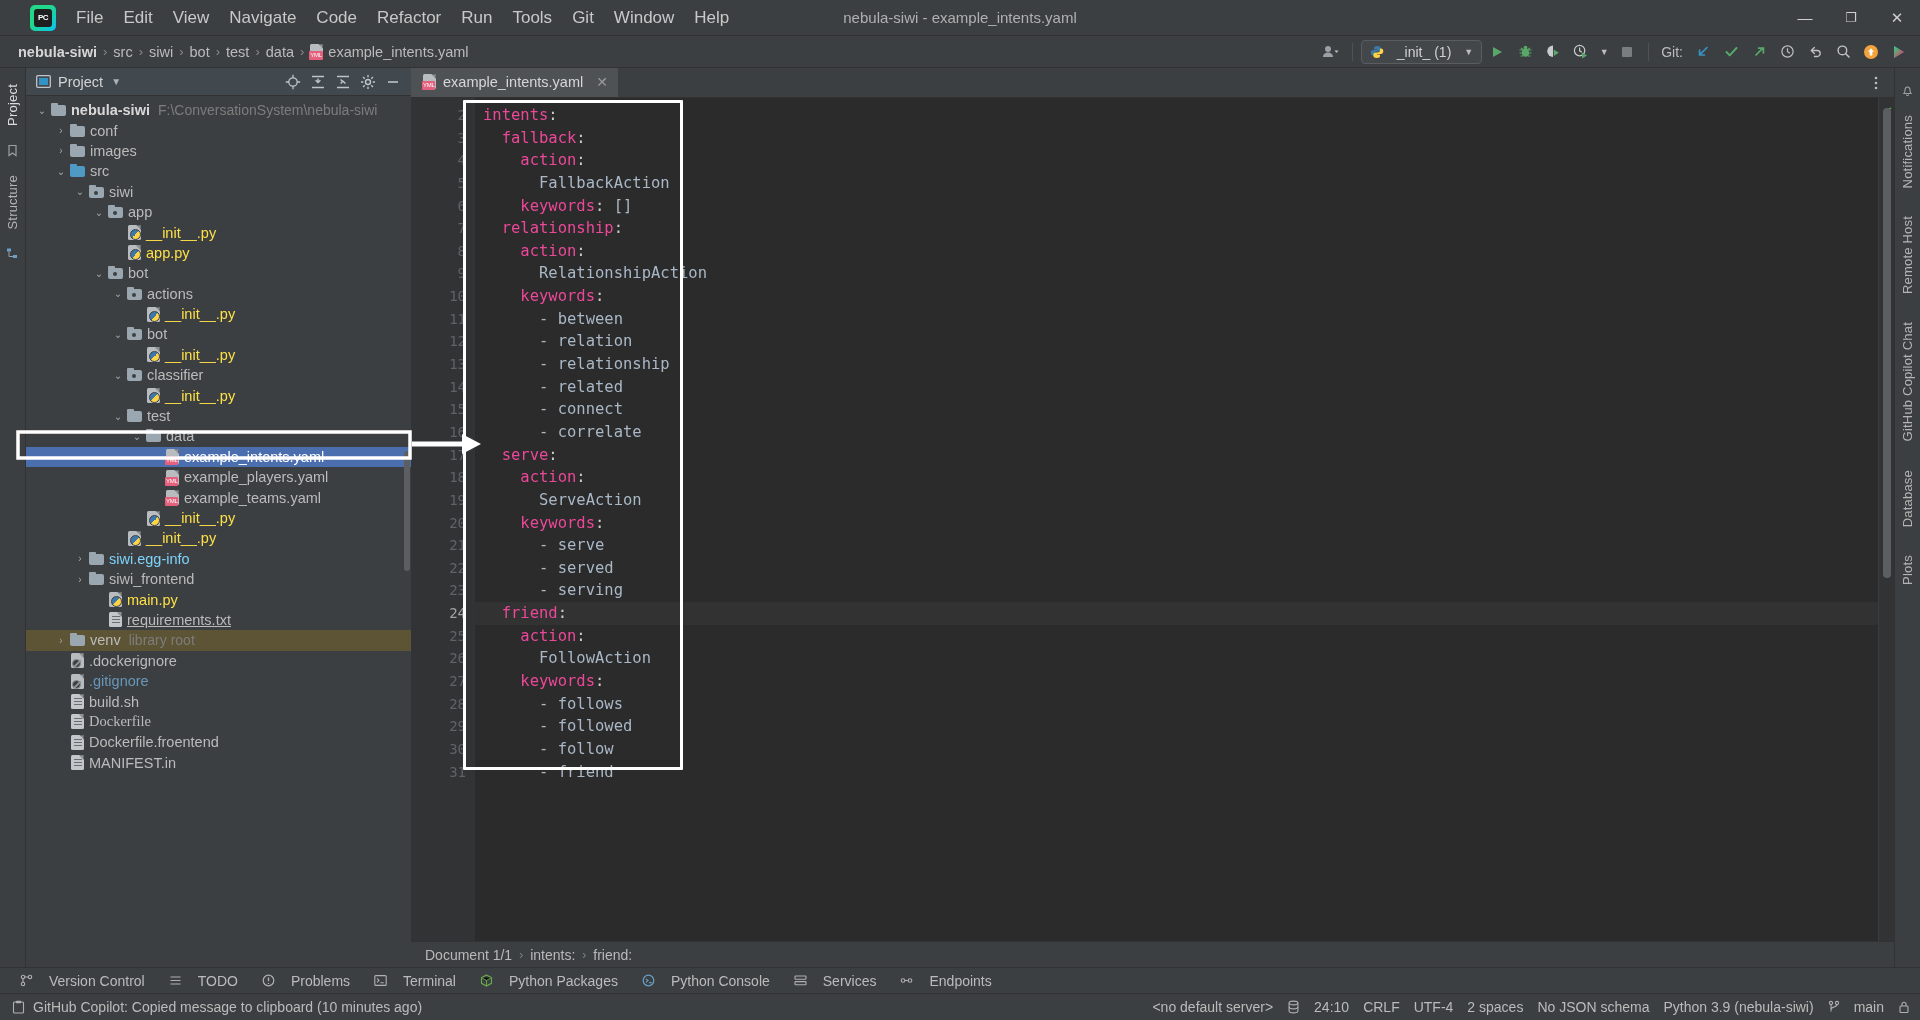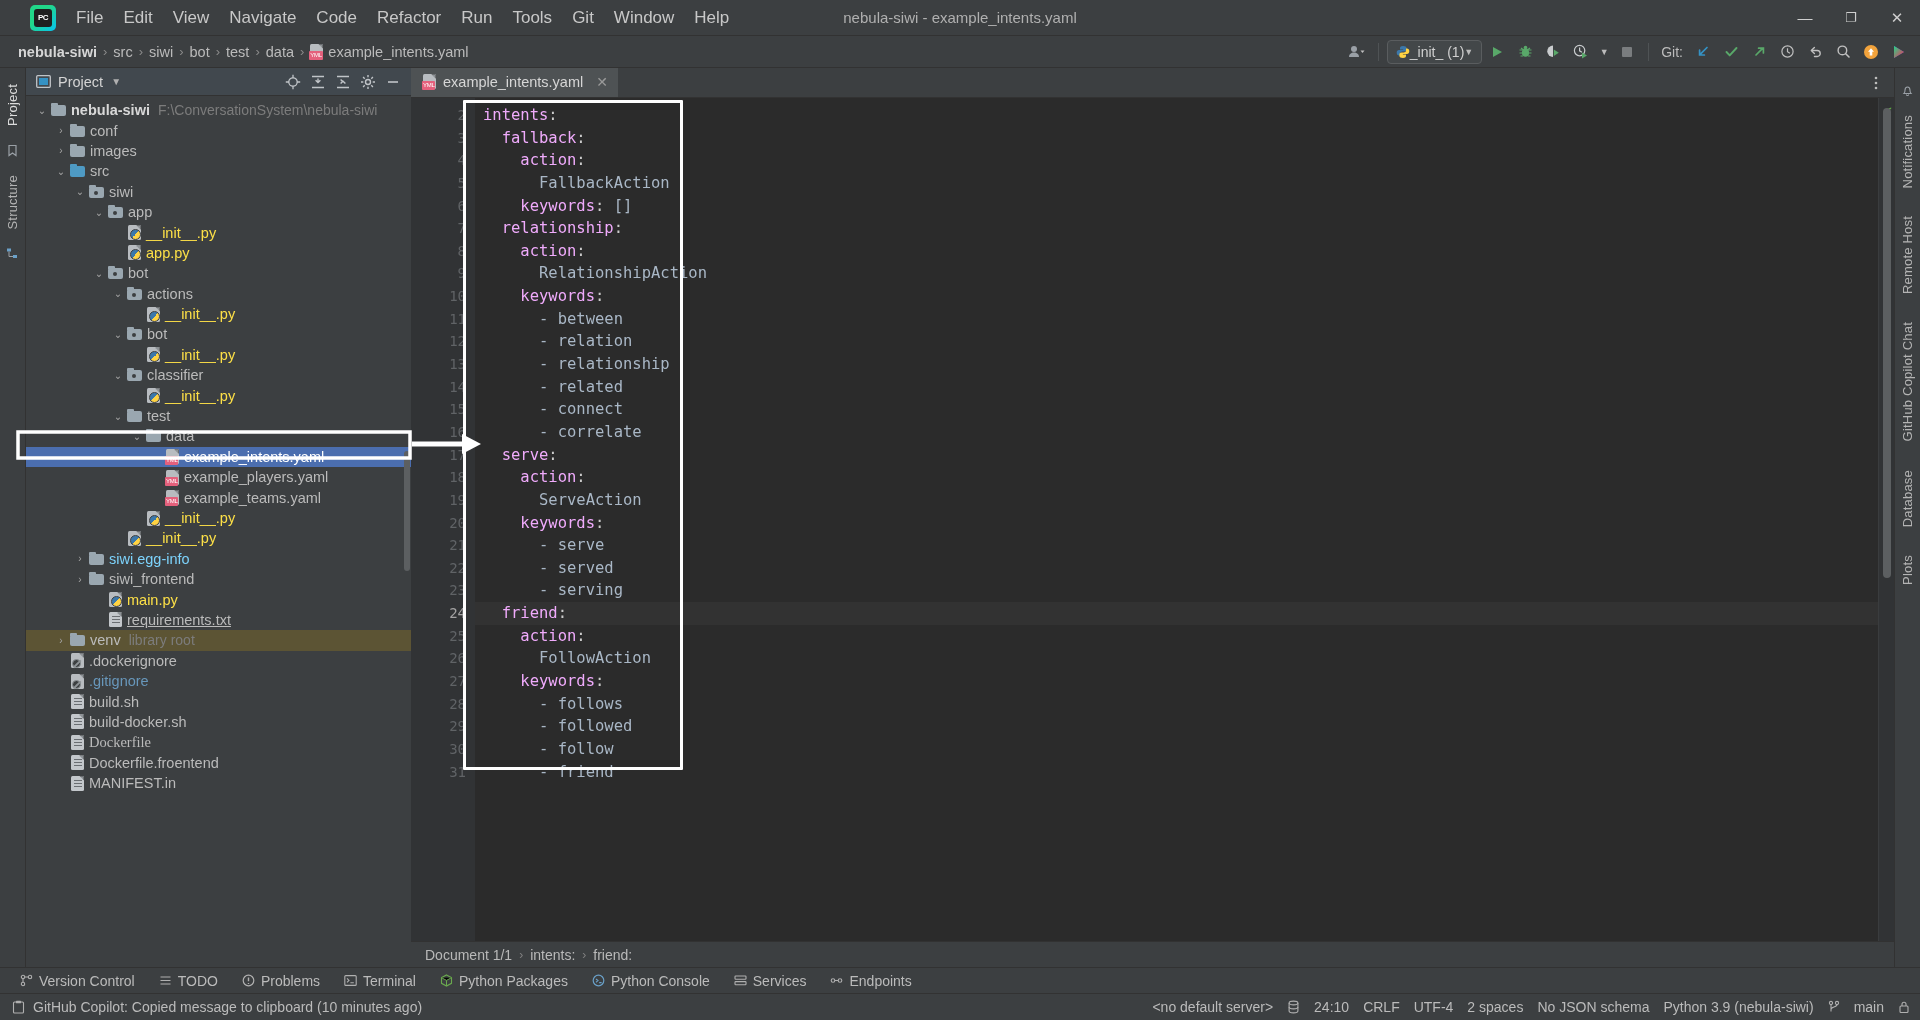--- a/index.html
+++ b/index.html
@@ -53,21 +53,21 @@
   .crumb-sep { color:#8a8a8a; font-size:13px; padding:0 2px; }
   .crumb.file { display:flex; align-items:center; gap:5px; }
 
   .tb-right { margin-left:auto; display:flex; align-items:center; gap:2px; }
   .tb-btn {
     width:26px; height:24px; display:flex; align-items:center; justify-content:center;
     border-radius:3px; color:#c0c0c0;
   }
   .tb-sep { width:1px; height:18px; background:#4f5355; margin:0 6px; }
   .run-config {
-    display:flex; align-items:center; gap:0; height:24px; padding:0 8px;
+    display:flex; align-items:center; gap:13px; height:24px; padding:0 8px;
     border:1px solid #5a5d5f; border-radius:4px; background:#434749; font-size:14px; color:#d0d0d0;
   }
   .git-label { font-size:14px; color:#bbbbbb; margin:0 5px 0 4px; }
 
   
   .body { flex:1 1 auto; display:flex; min-height:0; }
 
   
   .strip-left {
     width:26px; background:#3c3f41; border-right:1px solid #323232;
@@ -184,21 +184,21 @@
     border:1px solid #6b6e70; color:#888; font-size:9px; line-height:9px; text-align:center;
     border-radius:1px; background:#313335;
   }
   .code-wrap { flex:1 1 auto; position:relative; overflow:hidden; background:#2b2b2b; }
   .code {
     font-family:"DejaVu Sans Mono", monospace; font-size:15.5px; padding-top:6px;
     white-space:pre; color:#a9b7c6;
   }
   .code .line { height:22.65px; line-height:22.65px; padding-left:8px; }
   .code .line.cur { background:#323232; }
-  .k { color:#f0abfc; }      
+  .k { color:#ec4899; }      
   .p { color:#cccccc; }      
   .v { color:#a9b7c6; }      
   .indent-guide { color:#4e5254; }
 
   .code-hl {
     position:absolute; border:3px solid #ffffff; pointer-events:none; border-radius:1px;
   }
   .arrow-ann { position:absolute; pointer-events:none; }
 
   
@@ -223,21 +223,21 @@
     width:26px; background:#3c3f41; border-left:1px solid #323232; flex:0 0 26px;
     display:flex; flex-direction:column; align-items:center; padding-top:6px;
   }
 
   
   .toolbar-bottom {
     height:26px; background:#3c3f41; border-top:1px solid #323232;
     display:flex; align-items:center; gap:0; padding-left:8px; flex:0 0 26px;
   }
   .tw {
-    display:flex; align-items:center; gap:6px; padding:3px 12px; font-size:14px; color:#bbbbbb;
+    display:flex; align-items:center; gap:16px; padding:3px 12px; font-size:14px; color:#bbbbbb;
   }
 
   
   .statusbar {
     height:27px; background:#3c3f41; border-top:1px solid #323232;
     display:flex; align-items:center; padding:0 10px 0 12px; font-size:14px; color:#bbbbbb;
     flex:0 0 27px;
   }
   .status-left { display:flex; align-items:center; gap:8px; }
   .status-right { margin-left:auto; display:flex; align-items:center; gap:14px; }
@@ -690,29 +690,20 @@
           </div>
           <div class="trow" style="padding-left: 29px;">
             <span class="arrow empty">›</span>
             <span class="fileicon txticon">
               <span class="sheet"></span>
               <span class="fold"></span>
               <span class="lines"></span>
             </span>
             <span class="tlabel fname " style="">build.sh</span>
           </div>
-          <div class="trow" style="padding-left: 29px;">
-            <span class="arrow empty">›</span>
-            <span class="fileicon txticon">
-              <span class="sheet"></span>
-              <span class="fold"></span>
-              <span class="lines"></span>
-            </span>
-            <span class="tlabel fname " style="">build-docker.sh</span>
-          </div>
           <div class="trow" style="padding-left: 29px; font-family: Liberation Serif, serif;">
             <span class="arrow empty">›</span>
             <span class="fileicon txticon">
               <span class="sheet"></span>
               <span class="fold"></span>
               <span class="lines"></span>
             </span>
             <span class="tlabel fname " style="">Dockerfile</span>
           </div>
           <div class="trow" style="padding-left: 29px;">

